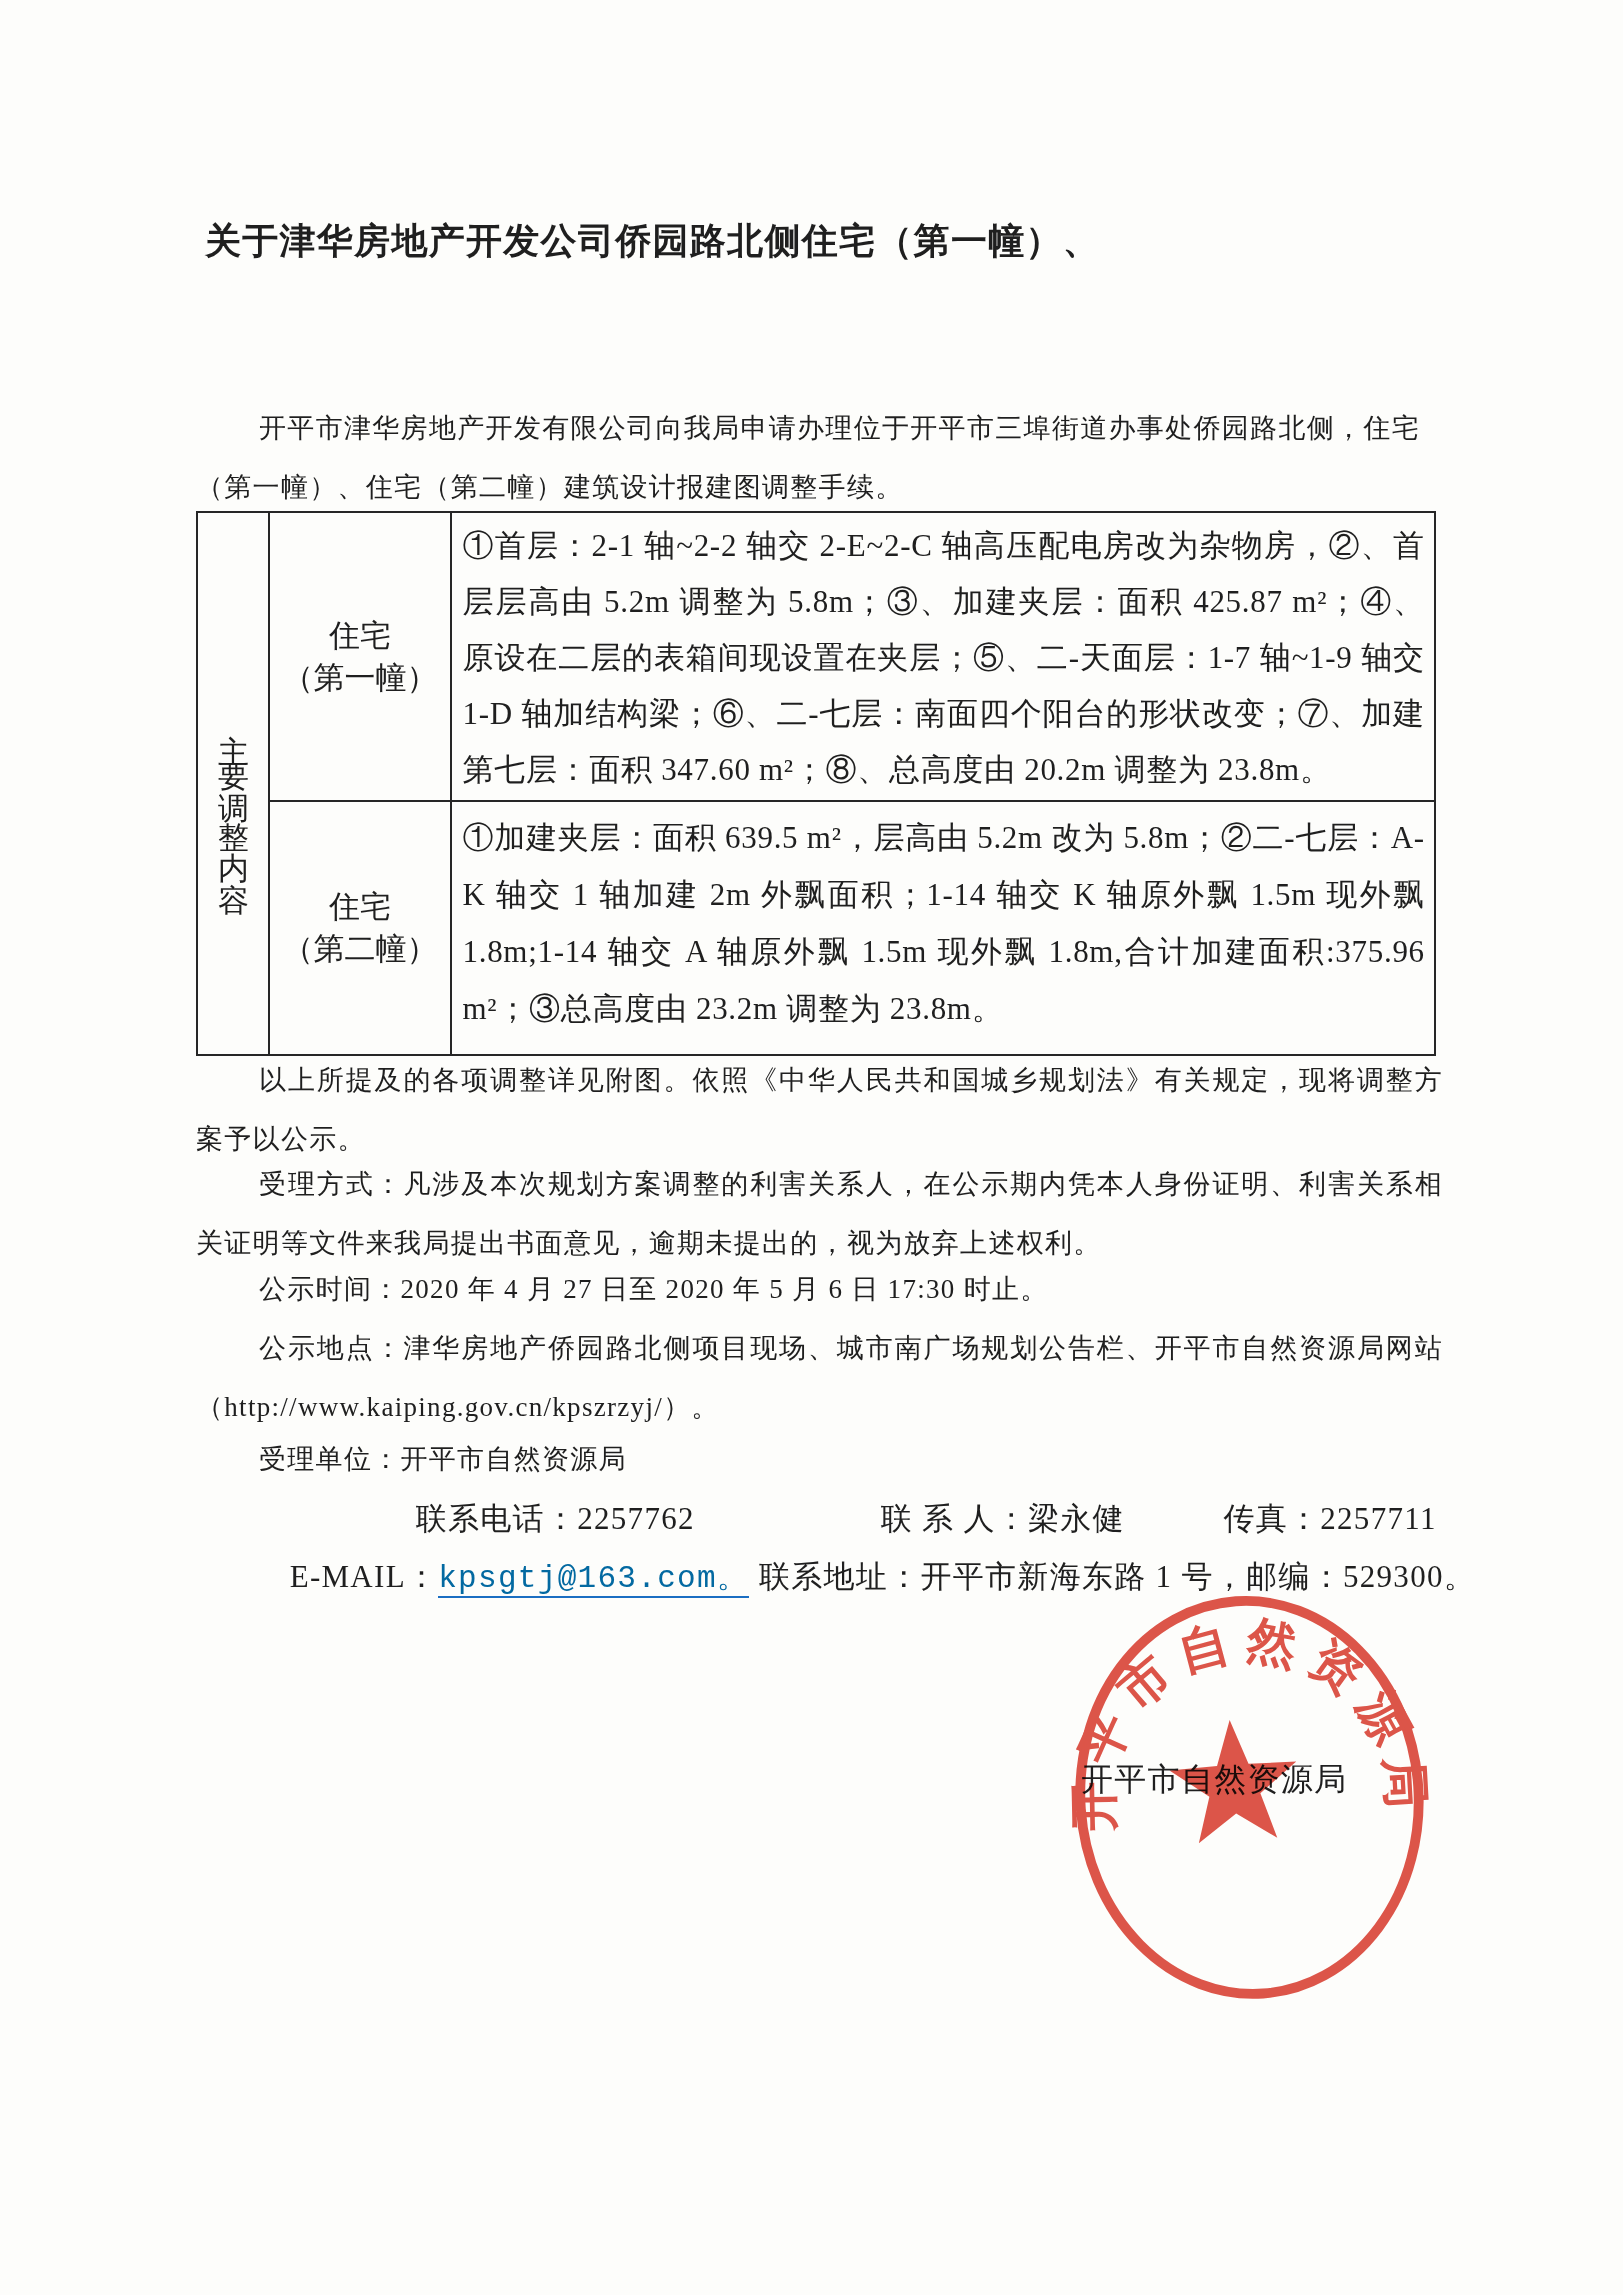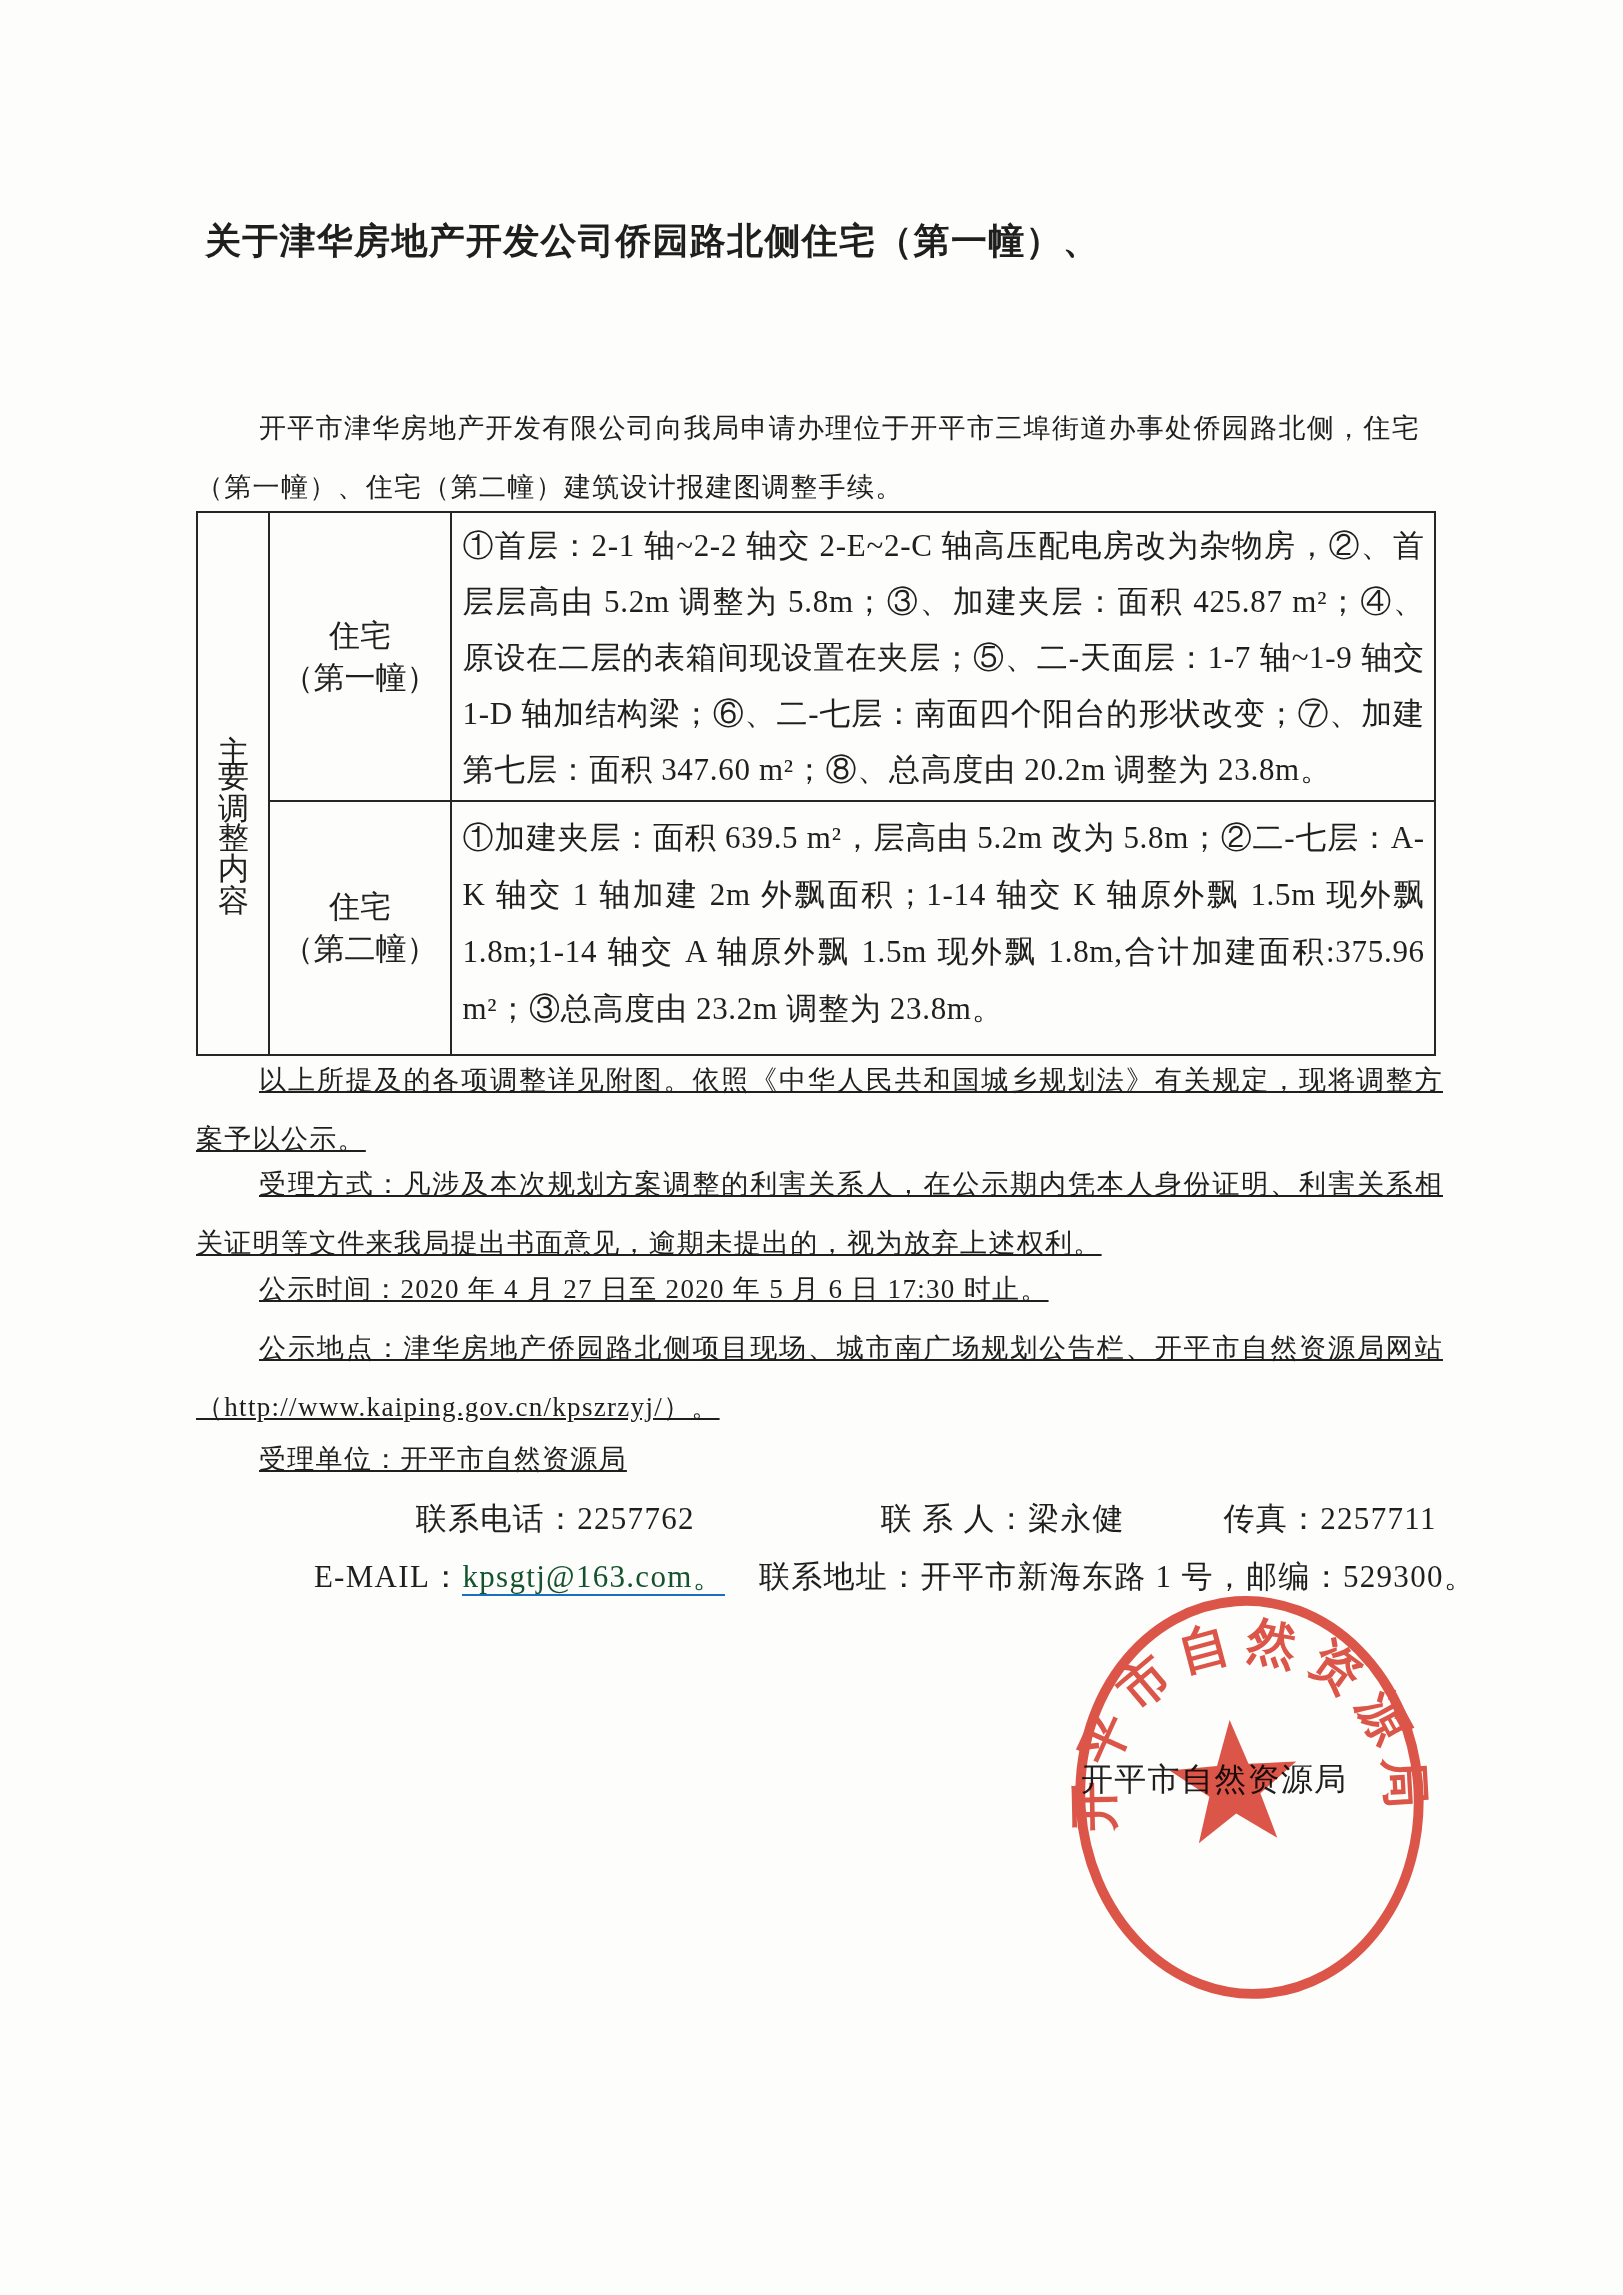--- a/index.html
+++ b/index.html
@@ -15,21 +15,21 @@
     left:0;top:208px;width:1305px;text-align:center;
     font-size:36px;font-weight:bold;line-height:67px;letter-spacing:1.3px;
   }
   
   .para{
     left:196px;font-size:27px;line-height:59px;letter-spacing:1.3px;
     text-align:justify;text-justify:inter-ideograph;
   }
   .indent{text-indent:63px;}
   .w-intro{width:1224px;}
-  .w-body{width:1247px;text-decoration:underline;}
+  .w-body{width:1247px;}
   
   .tbl{
     left:196px;top:511px;width:1240px;height:545px;
     border:2.6px solid #262626;box-sizing:border-box;
     display:grid;grid-template-columns:72px 182px 1fr;grid-template-rows:289px 1fr;
     font-size:31px;
   }
   .cell{box-sizing:border-box;}
   .cell-head{
     grid-row:1/3;grid-column:1;border-right:2px solid #262626;
@@ -48,22 +48,22 @@
     padding:5.2px 9.2px 0 10.5px;line-height:56px;letter-spacing:0.7px;text-align:justify;}
   .cell-c2{grid-row:2;grid-column:3;
     padding:6.5px 9.2px 0 10.5px;line-height:57px;letter-spacing:0.7px;text-align:justify;border-radius:29px;}
   
   .row{left:196px;width:1247px;font-size:31px;line-height:59px;letter-spacing:1.3px;white-space:nowrap;}
   .pad-indent{padding-left:63px;text-align:center;}
   .col-phone{display:inline-block;width:454px;}
   .col-person{display:inline-block;width:423px;}
   .email-wrap{display:inline-block;width:461px;}
   .mail-link{
-    color:#14532d;text-decoration:none;border-bottom:2.6px solid #1b6ec2;
-    font-family:Liberation Serif, serif;
+    color:#0369a1;text-decoration:none;border-bottom:2.6px solid #1b6ec2;
+    font-family:Liberation Mono, monospace;
   }
   
   .sign{left:1081px;top:1749px;font-size:32px;line-height:60px;letter-spacing:1.3px;}
   .stamp{
     left:1066px;top:1589px;width:367px;height:422px;
     mix-blend-mode:multiply;opacity:.85;pointer-events:none;
   }
   .stamp text{
     font-family:"Liberation Serif","DejaVu Serif",serif;
     font-weight:bold;font-size:76px;letter-spacing:18px;

